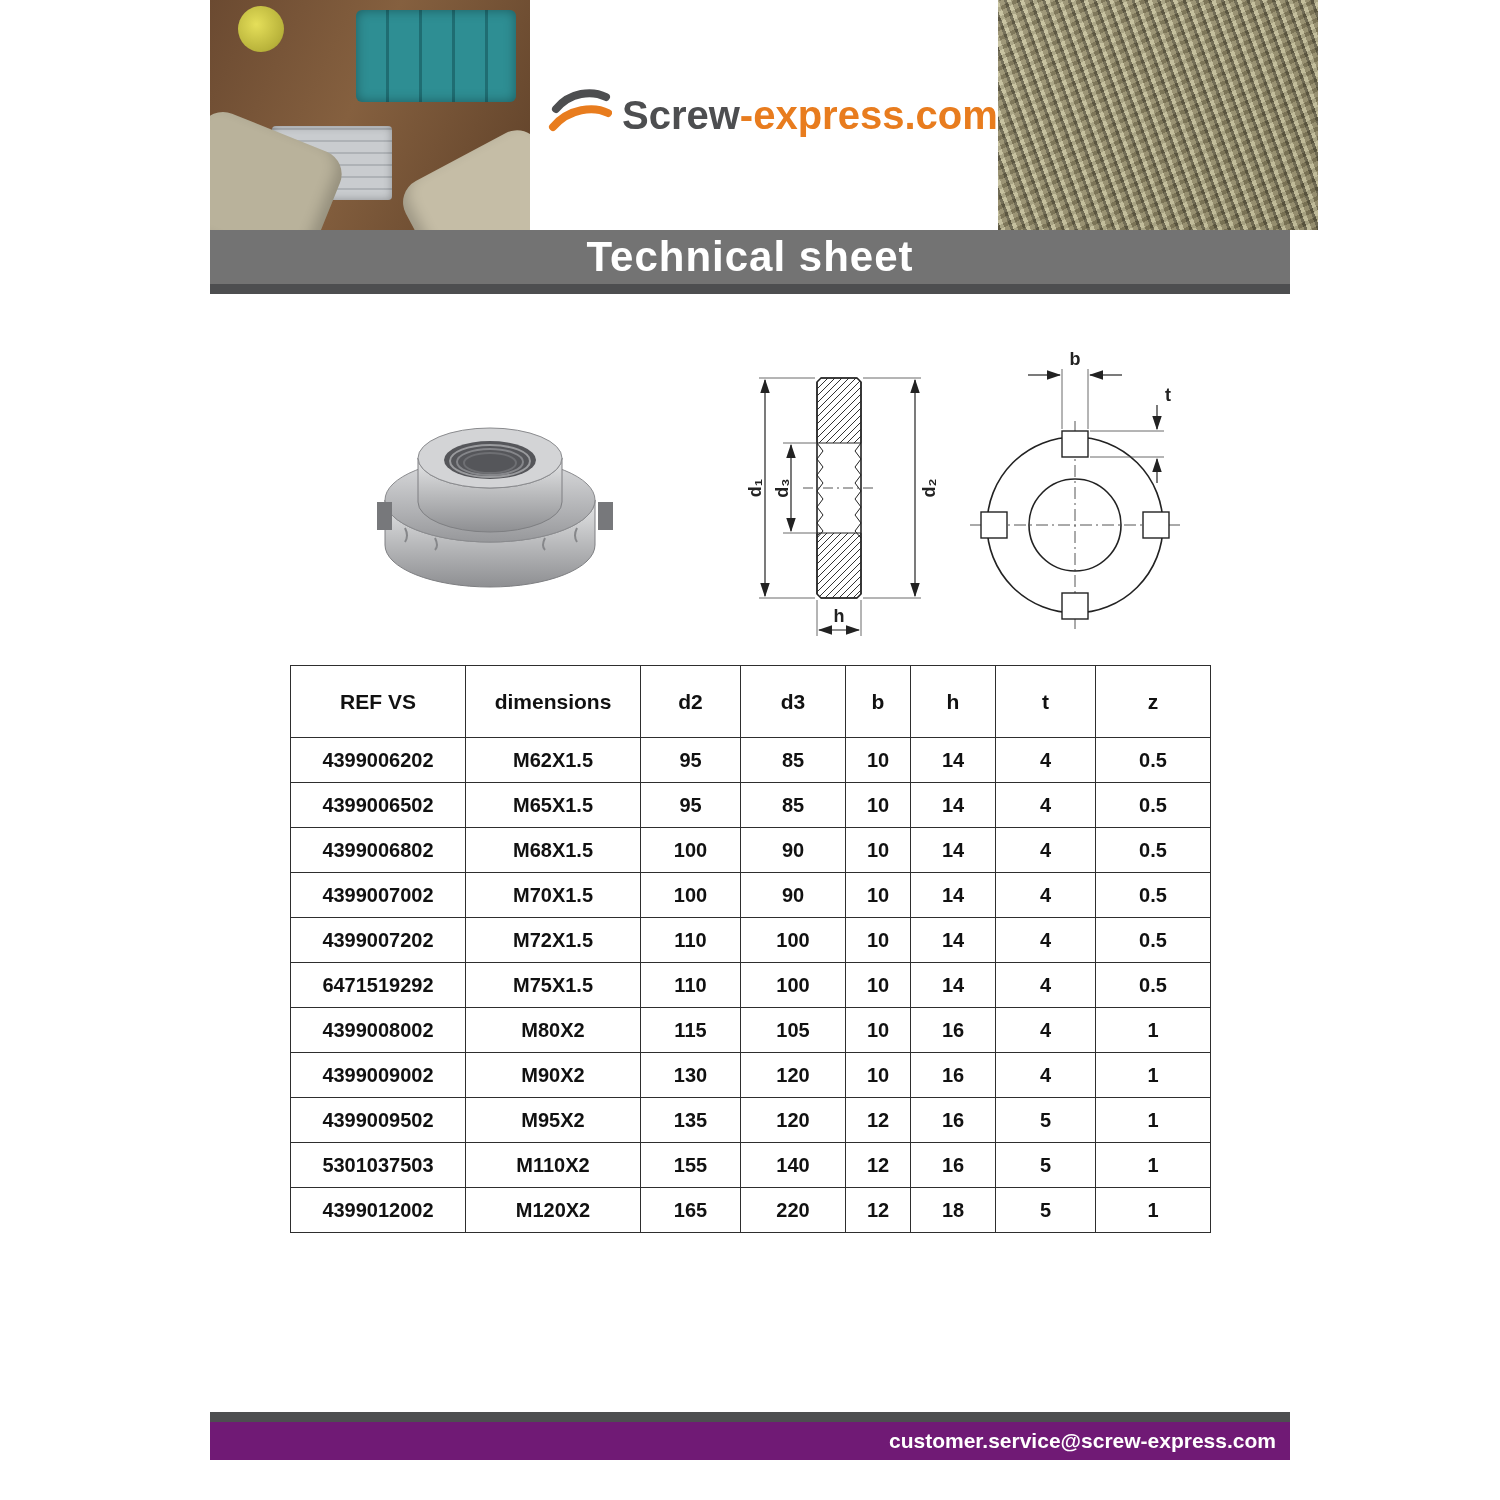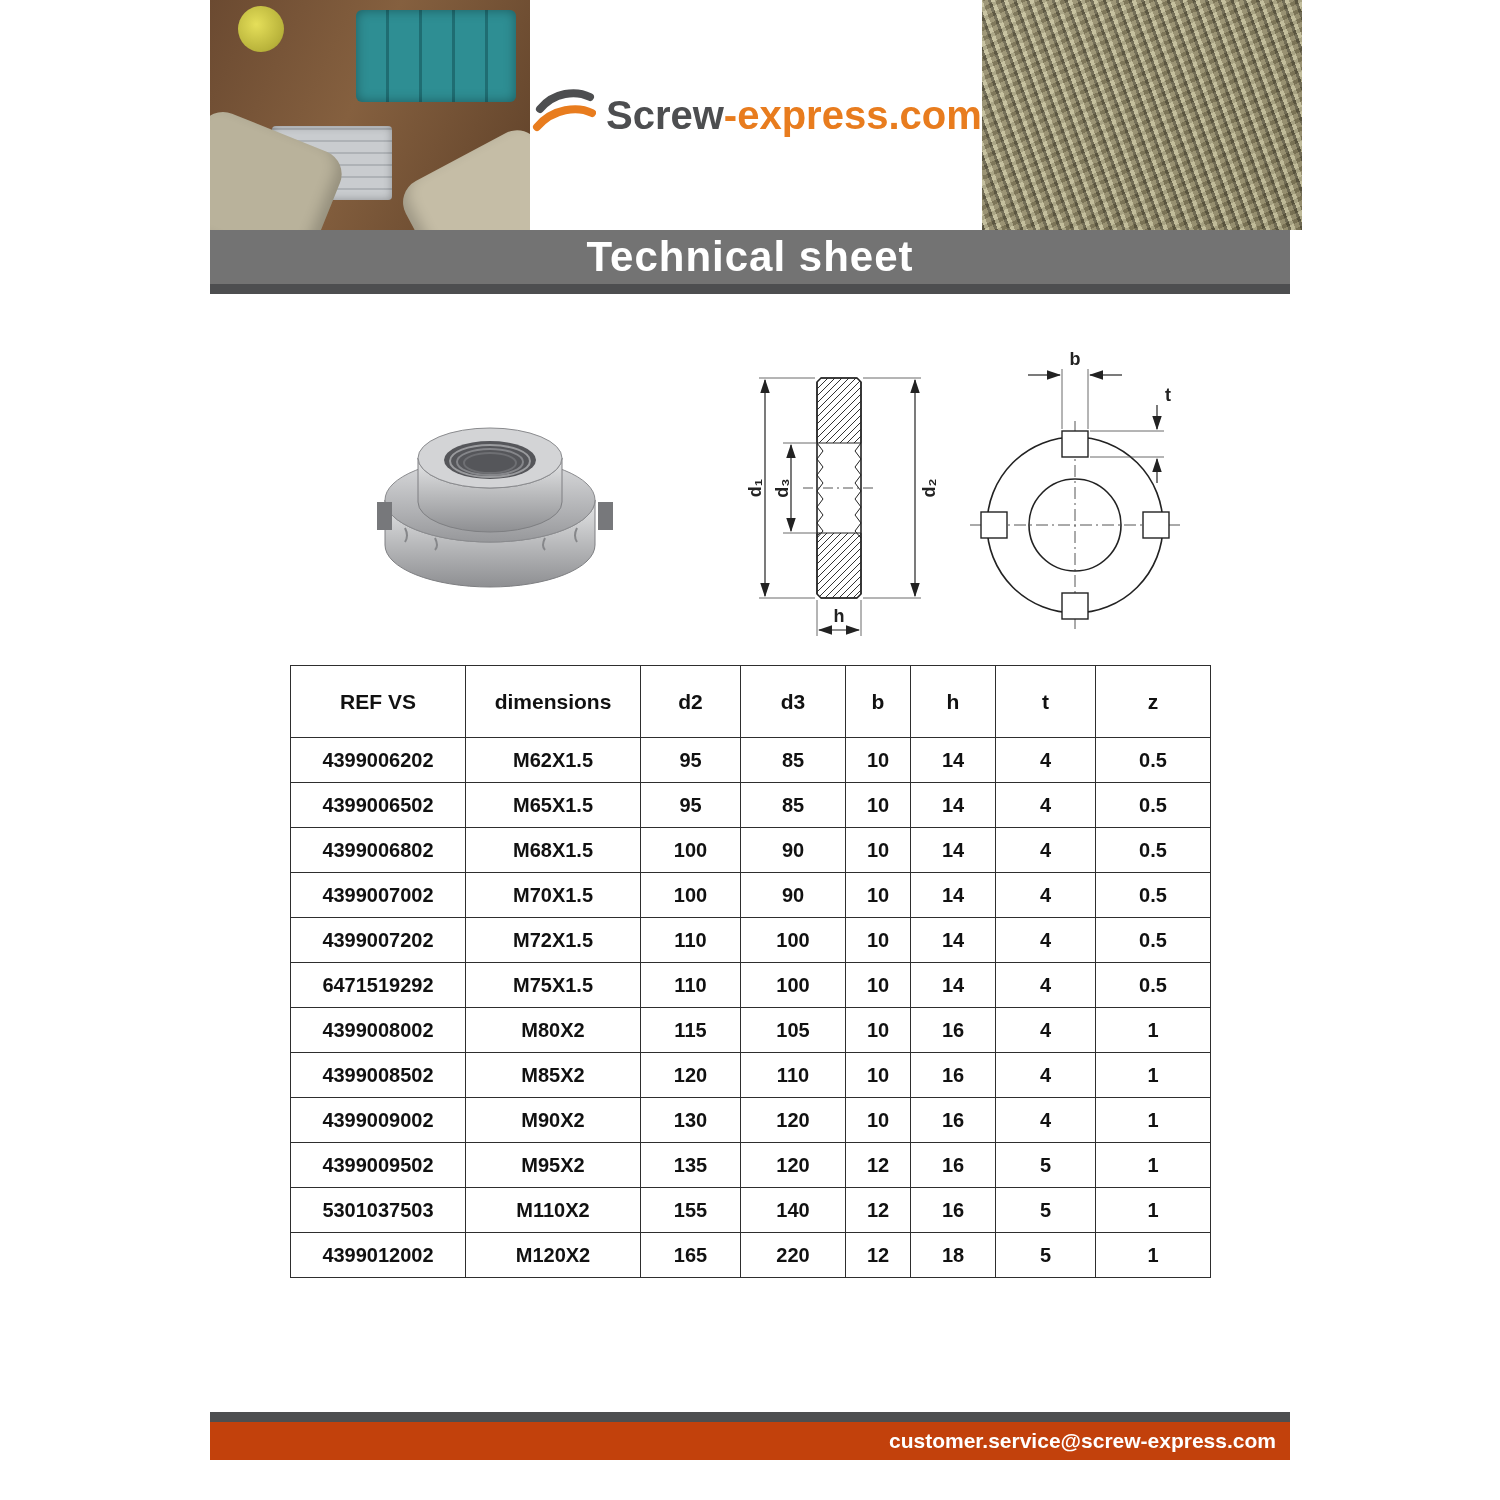--- a/index.html
+++ b/index.html
@@ -24,21 +24,21 @@
   .arm { position:absolute; left:-30px; bottom:-28px; width:150px; height:130px; border-radius:24px;
     background:#b9b29b; transform:rotate(22deg); box-shadow: inset -8px -6px 14px rgba(0,0,0,.2);}
   .arm2 { position:absolute; right:-34px; bottom:-40px; width:150px; height:120px; border-radius:24px;
     background:#c5bda6; transform:rotate(-28deg); box-shadow: inset 8px -6px 14px rgba(0,0,0,.2);}
   .photo-right {
     background:
       repeating-linear-gradient(70deg, rgba(60,55,40,.55) 0 3px, rgba(210,205,170,.5) 3px 7px, rgba(120,110,80,.45) 7px 12px),
       repeating-linear-gradient(-25deg, rgba(90,85,60,.45) 0 4px, rgba(225,220,185,.35) 4px 9px),
       linear-gradient(135deg,#b0ab8d,#8d8868);
   }
-  .logo-area { flex:1; background:#ffffff; display:flex; align-items:center; justify-content:center; gap:10px; }
+  .logo-area { flex:1; background:#ffffff; display:flex; align-items:center; justify-content:center; gap:10px;margin-left:16px; }
   .logo-text { font-size:40px; font-weight:bold; letter-spacing:0; white-space:nowrap; }
   .logo-text .brand { color:#4d4e50; }
   .logo-text .suffix { color:#e87c1e; }
 
   
   .banner { position:absolute; left:210px; top:230px; width:1080px; height:54px; background:#737373;
     display:flex; align-items:center; justify-content:center; }
   .banner-title { color:#ffffff; font-size:42px; font-weight:bold; letter-spacing:1px; }
   .banner-underbar { position:absolute; left:210px; top:284px; width:1080px; height:10px; background:#4d4e50; }
 
@@ -52,21 +52,21 @@
   
   .spec-table-wrap { position:absolute; left:290px; top:665px; width:920px; }
   table.spec { border-collapse:collapse; width:920px; table-layout:fixed; }
   table.spec th, table.spec td { border:1px solid #2e2e2e; text-align:center; vertical-align:middle;
     font-weight:bold; color:#111; }
   table.spec th { height:72px; font-size:21px; }
   table.spec td { height:45px; font-size:20px; }
 
   
   .footer-graybar { position:absolute; left:210px; top:1412px; width:1080px; height:10px; background:#4d4e50; }
-  .footer-orange { position:absolute; left:210px; top:1422px; width:1080px; height:38px; background:#c2410c;
+  .footer-orange { position:absolute; left:210px; top:1422px; width:1080px; height:38px; background:#701a75;
     display:flex; align-items:center; justify-content:flex-end; padding-right:14px; }
   .footer-email { color:#ffffff; font-size:21px; font-weight:bold; }
 </style>
 </head>
 <body>
 
 <div class="page">
 
   <div class="header">
     <div class="photo photo-left">
@@ -295,30 +295,20 @@
             <td>4399008002</td>
             <td>M80X2</td>
             <td>115</td>
             <td>105</td>
             <td>10</td>
             <td>16</td>
             <td>4</td>
             <td>1</td>
           </tr>
           <tr>
-            <td>4399008502</td>
-            <td>M85X2</td>
-            <td>120</td>
-            <td>110</td>
-            <td>10</td>
-            <td>16</td>
-            <td>4</td>
-            <td>1</td>
-          </tr>
-          <tr>
             <td>4399009002</td>
             <td>M90X2</td>
             <td>130</td>
             <td>120</td>
             <td>10</td>
             <td>16</td>
             <td>4</td>
             <td>1</td>
           </tr>
           <tr>

